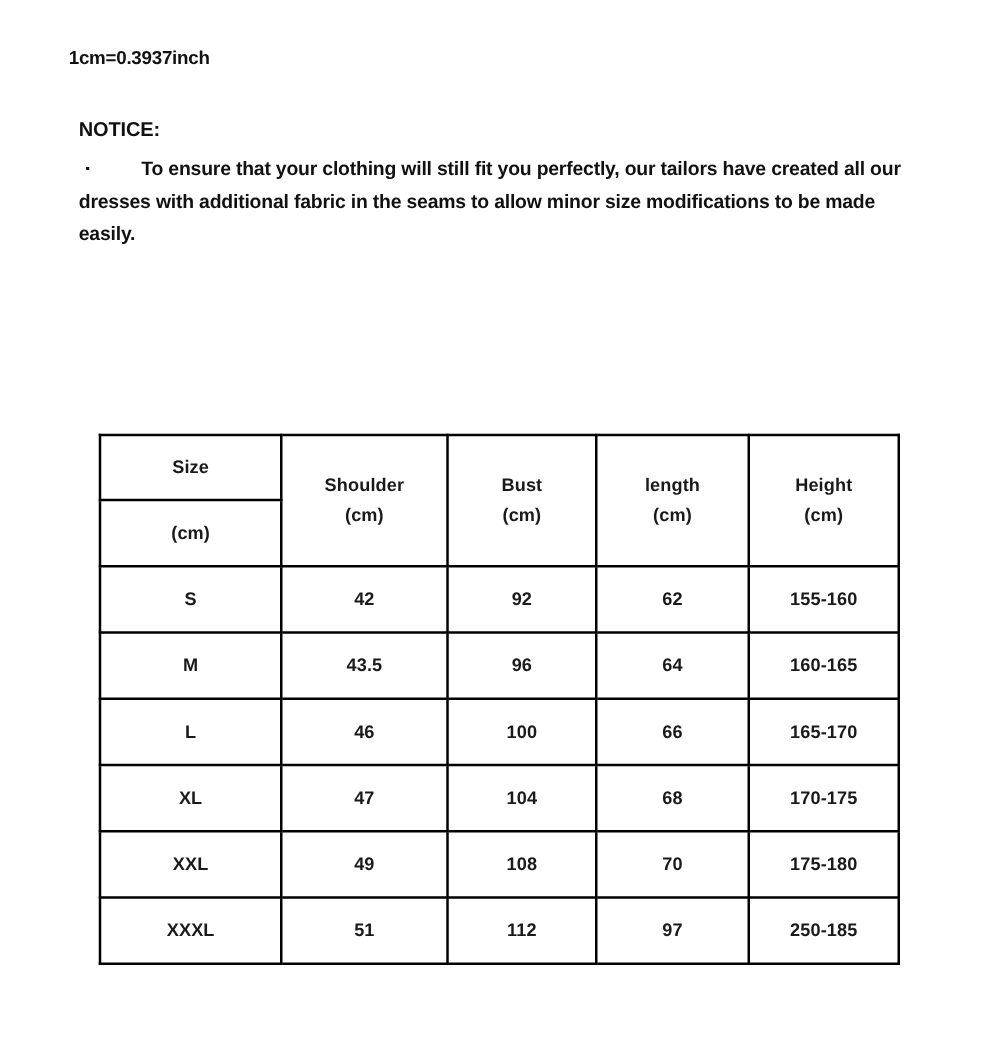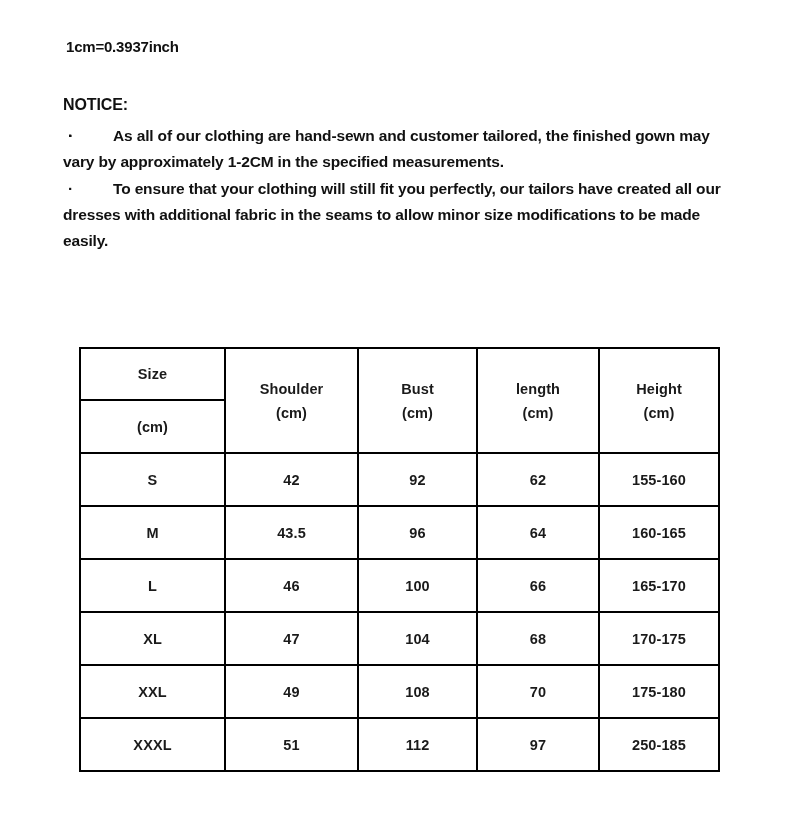--- a/index.html
+++ b/index.html
@@ -14,21 +14,21 @@
     position: relative;
     font-family: "Liberation Sans", sans-serif;
     color: #1a1a1a;
     overflow: hidden;
     -webkit-font-smoothing: antialiased;
   }
 
   
   .conversion {
     position: absolute;
-    left: 66px;
+    left: 55px;
     top: 38px;
     font-size: 15px;
     font-weight: bold;
     letter-spacing: -0.2px;
     color: #111111;
   }
 
   
   .notice-block {
     position: absolute;
@@ -118,21 +118,20 @@
   <div class="notice-item">
     <span class="bullet">·</span>
   </div>
 
   <div class="notice-item">
     <span class="bullet">·</span>
   </div>
 
   <div class="notice-item">
     <span class="bullet">·</span>
-    <span>As all of our clothing are hand-sewn and customer tailored, the finished gown may vary by approximately 1-2CM in the specified measurements.</span>
   </div>
 
   <div class="notice-item">
     <span class="bullet">·</span>
     <span>To ensure that your clothing will still fit you perfectly, our tailors have created all our dresses with additional fabric in the seams to allow minor size modifications to be made easily.</span>
   </div>
 </div>
 
 <div class="size-table-wrap">
   <table class="size-table">

